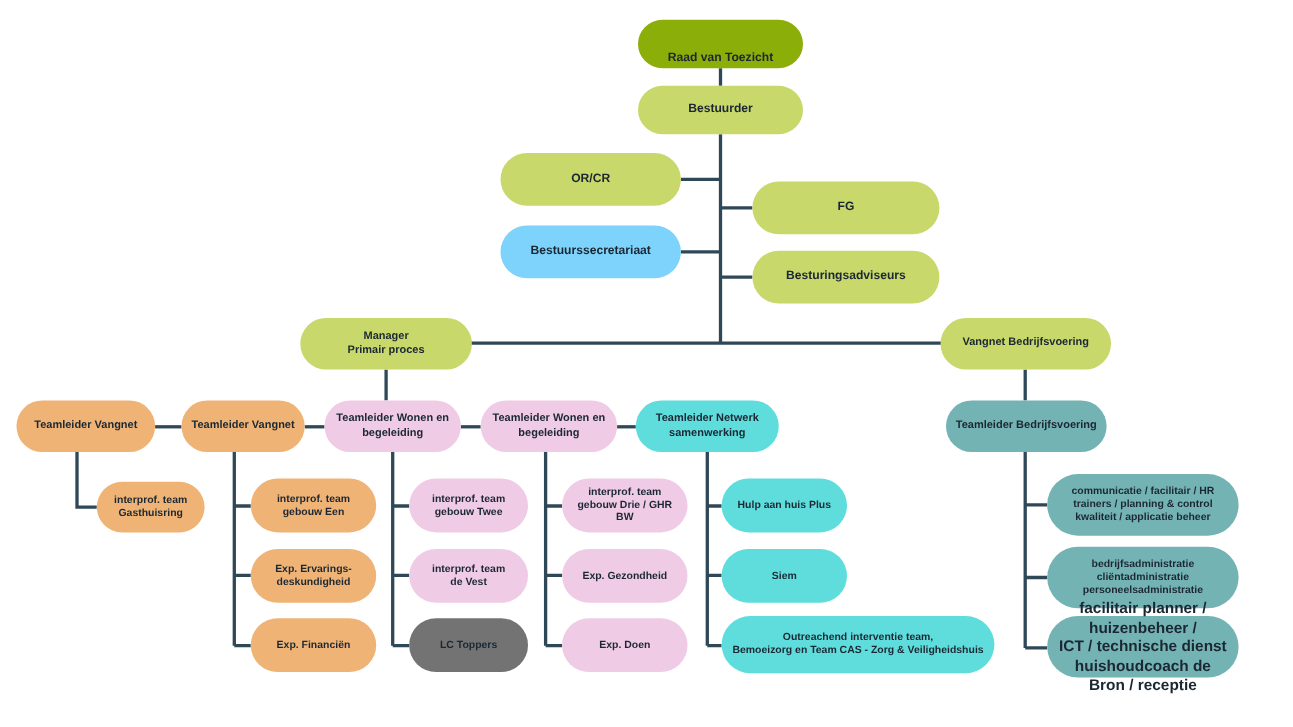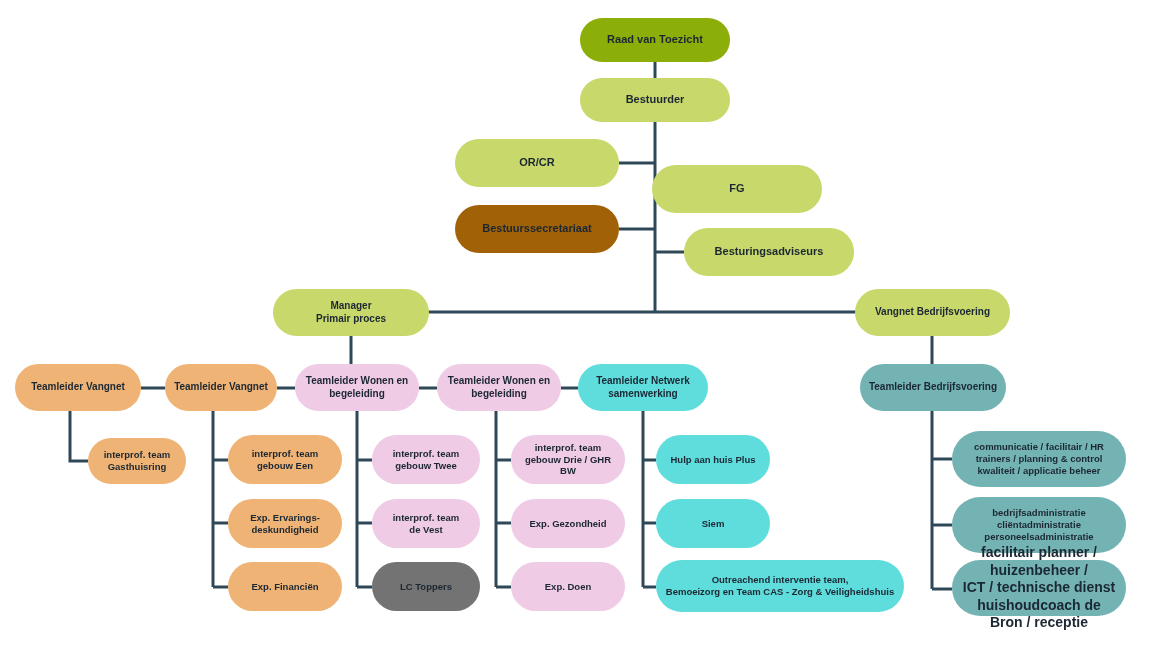--- a/index.html
+++ b/index.html
@@ -30,21 +30,21 @@
     align-items: center;
     justify-content: center;
     text-align: center;
     color: #1b2733;
     font-weight: bold;
     line-height: 1.25;
     padding: 2px 8px;
     border-radius: 999px;
     white-space: pre-line;
   }
-  .n-root    { background: #8CAE08; }
+  .n-root    { background: #8CAE08; align-items: flex-end; }
   .n-green   { background: #C8D86A; }
   .n-orange  { background: #EFB475; }
   .n-pink    { background: #EFCBE5; }
   .n-cyan    { background: #5FDDDD; }
   .n-teal    { background: #74B3B3; }
 </style>
 </head>
 <body>
 
 <div id="chart">
@@ -73,24 +73,24 @@
 
   <div class="node n-root" style="left: 580px; top: 18px; width: 150px; height: 44px; background: rgb(140, 174, 8); font-size: 11px; color: rgb(27, 39, 51);">
     <span>Raad van Toezicht</span>
   </div>
   <div class="node n-green" style="left: 580px; top: 78px; width: 150px; height: 44px; background: rgb(200, 216, 106); font-size: 11px; color: rgb(27, 39, 51);">
     <span>Bestuurder</span>
   </div>
   <div class="node n-green" style="left: 455px; top: 139px; width: 164px; height: 48px; background: rgb(200, 216, 106); font-size: 11px; color: rgb(27, 39, 51);">
     <span>OR/CR</span>
   </div>
-  <div class="node n-green" style="left: 652px; top: 165px; width: 170px; height: 48px; background: rgb(200, 216, 106); font-size: 11px; color: rgb(27, 39, 51);">
+  <div class="node n-green" style="left: 684px; top: 165px; width: 170px; height: 48px; background: rgb(200, 216, 106); font-size: 11px; color: rgb(27, 39, 51);">
     <span>FG</span>
   </div>
-  <div class="node n-green" style="left: 455px; top: 205px; width: 164px; height: 48px; background: #a16207; font-size: 11px; color: rgb(27, 39, 51);">
+  <div class="node n-green" style="left: 455px; top: 205px; width: 164px; height: 48px; background: #7dd3fc; font-size: 11px; color: rgb(27, 39, 51);">
     <span>Bestuurssecretariaat</span>
   </div>
   <div class="node n-green" style="left: 684px; top: 228px; width: 170px; height: 48px; background: rgb(200, 216, 106); font-size: 11px; color: rgb(27, 39, 51);">
     <span>Besturingsadviseurs</span>
   </div>
   <div class="node n-green" style="left: 273px; top: 289px; width: 156px; height: 47px; background: rgb(200, 216, 106); font-size: 10px; color: rgb(27, 39, 51);">
     <span>Manager
 Primair proces</span>
   </div>
   <div class="node n-green" style="left: 855px; top: 289px; width: 155px; height: 47px; background: rgb(200, 216, 106); font-size: 10px; color: rgb(27, 39, 51);">

